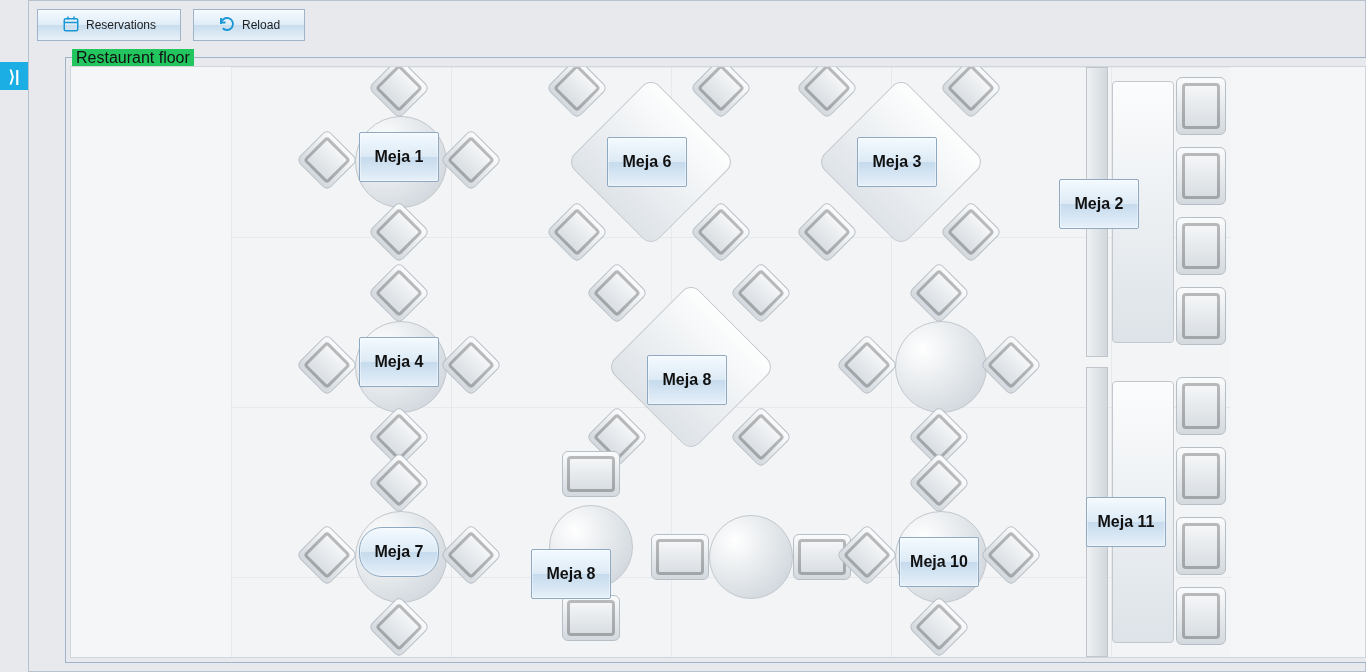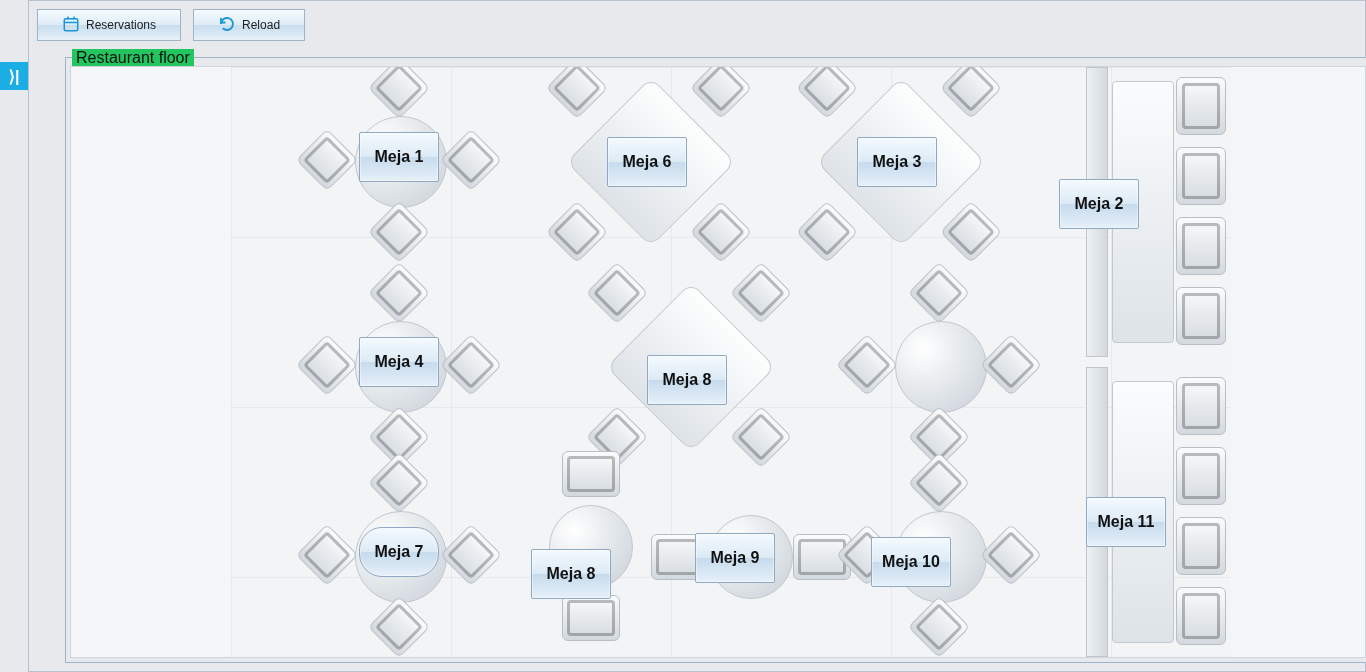--- a/index.html
+++ b/index.html
@@ -268,29 +268,28 @@
             <div class="tbase"></div>
     <div class="chair-sq cA"></div>
             <div class="chair-sq cB"></div>
           </div>
           <div class="table-btn" style="left: 300px; top: 482px;">Meja 8</div>
           <div class="table-wrap round-2 horz" style="left: 430px; top: 400px;">
             <div class="tbase"></div>
     <div class="chair-sq cA"></div>
             <div class="chair-sq cB"></div>
           </div>
-          <div class="table-btn" style="left: 464px; top: 466px;">Meja 9</div>
           <div class="table-wrap round-4" style="left: 620px; top: 400px;">
             <div class="tbase"></div>
     <div class="chair-d c1"></div>
             <div class="chair-d c2"></div>
     <div class="chair-d c3"></div>
             <div class="chair-d c4"></div>
           </div>
-          <div class="table-btn" style="left: 640px; top: 470px;">Meja 10</div>
+          <div class="table-btn" style="left: 668px; top: 470px;">Meja 10</div>
           <div class="booth" style="left: 855px; top: 0px;">
             <div class="bench"></div>
             <div class="tbl"></div>
             <div class="seat" style="top:10px"></div>
             <div class="seat" style="top:80px"></div>
             <div class="seat" style="top:150px"></div>
             <div class="seat" style="top:220px"></div>
           </div>
           <div class="table-btn" style="left: 828px; top: 112px;">Meja 2</div>
           <div class="booth" style="left: 855px; top: 300px;">

